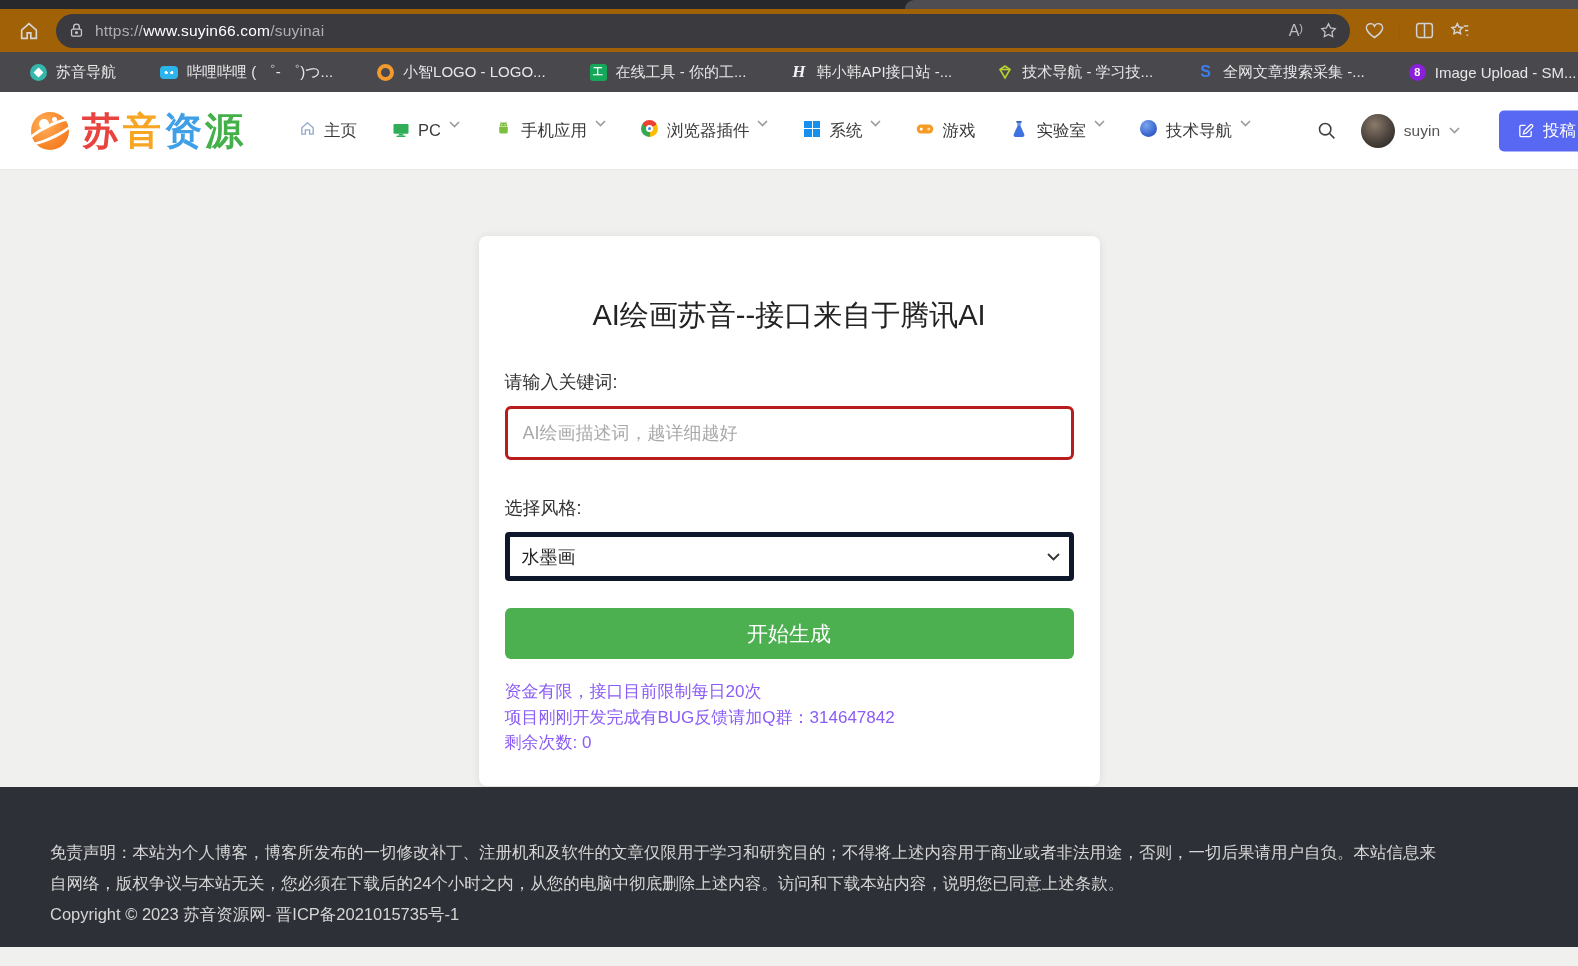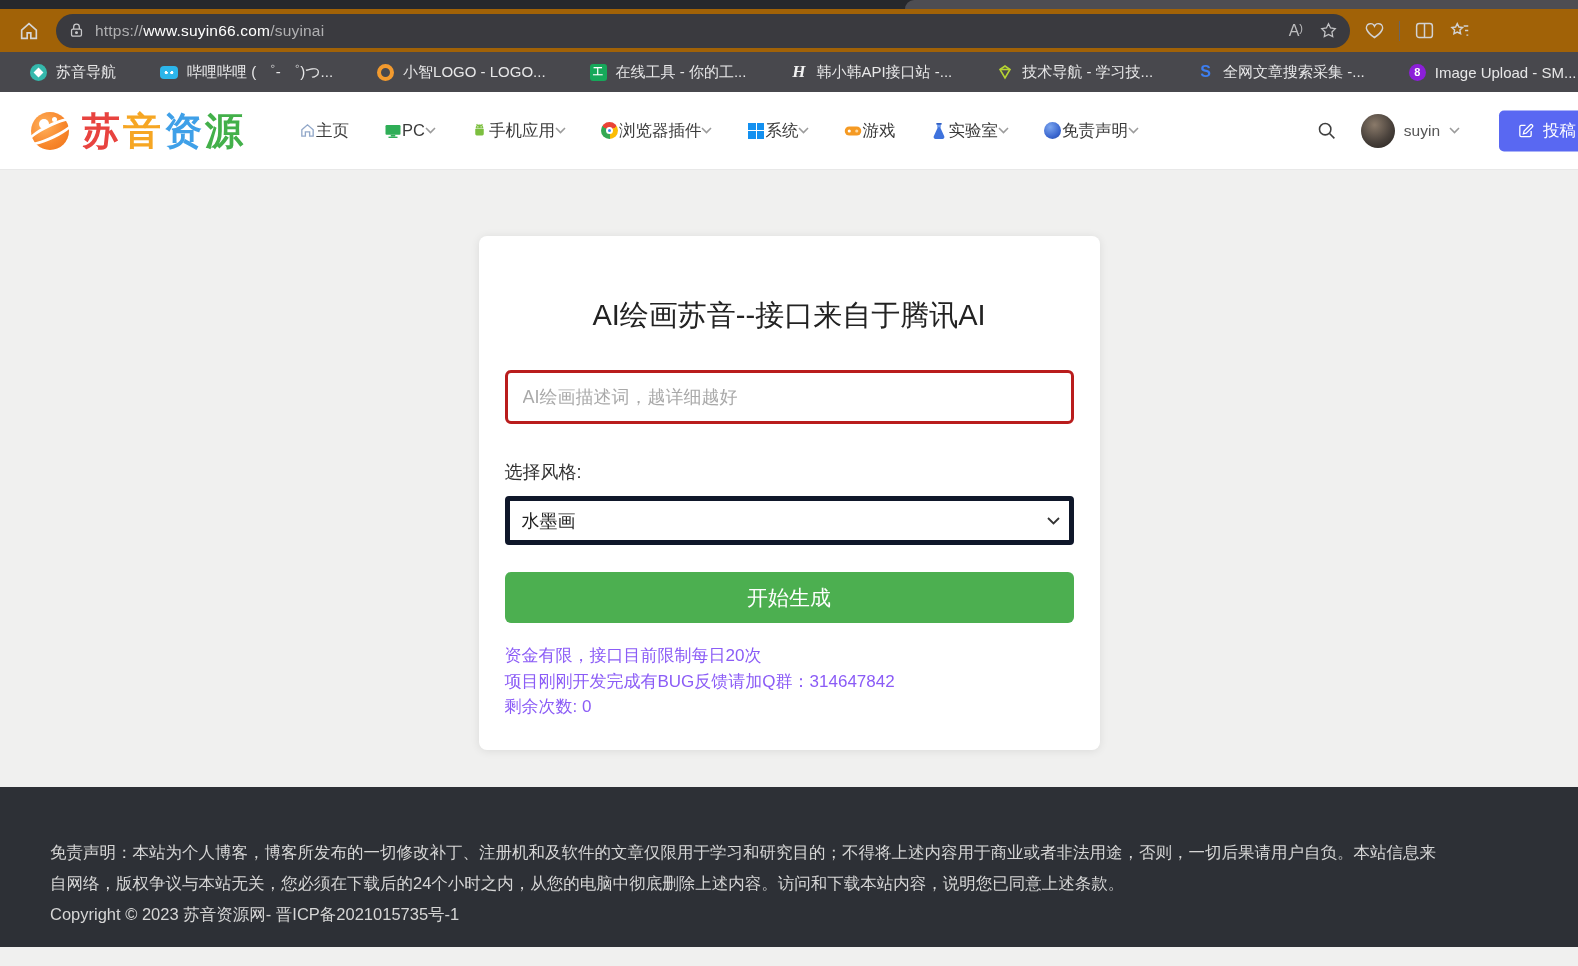--- a/index.html
+++ b/index.html
@@ -44,21 +44,21 @@
   .planet { position:relative; width:46px; height:42px; flex:none; }
   .planet-ball { position:absolute; left:3px; top:2px; width:38px; height:38px; border-radius:50%;
     background:radial-gradient(circle at 35% 35%, #ffb25e, #f8882d 55%, #ee7116); }
   .planet-spot { position:absolute; background:#fff; border-radius:50%; }
   .spot1 { width:10px; height:10px; left:11px; top:9px; }
   .spot2 { width:5px; height:5px; left:24px; top:7px; }
   .planet-ring { position:absolute; left:-4px; top:14px; width:54px; height:15px; border:3px solid #fff; border-radius:50%; transform:rotate(-26deg); }
   .logo-text { font-size:38px; font-weight:900; letter-spacing:3px; line-height:1; }
   .lc0{color:#e8433f;} .lc1{color:#f6a623;} .lc2{color:#3fa0e8;} .lc3{color:#43b04a;}
   .nav { display:flex; align-items:center; gap:35px; margin-left:52px; }
-  .nav-item { display:flex; align-items:center; font-size:16.5px; color:#3a3a3a; white-space:nowrap; cursor:pointer; }
+  .nav-item { display:flex; gap:8px; font-size:16.5px; color:#3a3a3a; white-space:nowrap; cursor:pointer; }
   .nv-ic { width:18px; height:18px; display:flex; align-items:center; justify-content:center; flex:none; position:relative; }
   .chrome-logo { width:17px; height:17px; border-radius:50%;
     background:conic-gradient(from 300deg, #ea4335 0 120deg, #fbbc05 0 240deg, #34a853 0 360deg);
     display:flex; align-items:center; justify-content:center; }
   .chrome-center { width:7px; height:7px; border:2px solid #fff; border-radius:50%; background:#4285f4; }
   .win-grid { width:16px; height:16px; display:grid; grid-template-columns:1fr 1fr; gap:1.5px; }
   .win-grid span { background:#1390f0; }
   .power-ball { width:17px; height:17px; border-radius:50%;
     background:radial-gradient(circle at 36% 30%, #7ca6ef, #3a66cf 62%, #27489c); }
   .hdr-spacer { flex:1; }
@@ -264,21 +264,21 @@
       </span>
       <span>实验室</span>
       <svg width="11" height="7" viewBox="0 0 11 7" fill="none" stroke="#9b9b9b" stroke-width="1.6">
           <path d="M1 1l4.5 4.5L10 1"></path>
         </svg>
     </div>
     <div class="nav-item">
       <span class="nv-ic">
         <span class="power-ball"></span>
       </span>
-      <span>免责声明</span>
+      <span>技术导航</span>
       <svg width="11" height="7" viewBox="0 0 11 7" fill="none" stroke="#9b9b9b" stroke-width="1.6">
           <path d="M1 1l4.5 4.5L10 1"></path>
         </svg>
     </div>
   </div>
 
   <span class="hdr-spacer"></span>
 
   <span class="search-btn">
     <svg width="21" height="21" viewBox="0 0 24 24" fill="none" stroke="#3e3e3e" stroke-width="1.8">
@@ -301,20 +301,21 @@
         <path d="M18.5 3.5a2.1 2.1 0 0 1 3 3L13 15l-4 1 1-4z"></path>
       </svg>
     <span>投稿</span>
   </button>
 </div>
 
 <div class="main">
   <div class="card">
     <div class="card-title">AI绘画苏音--接口来自于腾讯AI</div>
 
+    <div class="field-label">请输入关键词:</div>
     <input class="keyword-input" type="text" placeholder="AI绘画描述词，越详细越好" style="">
 
     <div class="field-label style-label">选择风格:</div>
     <div class="select-wrap">
       <select class="style-select">
         <option>水墨画</option>
       </select>
       <span class="select-chevron">
         <svg width="13" height="8" viewBox="0 0 13 8" fill="none" stroke="#333" stroke-width="1.8">
             <path d="M1 1l5.5 5.5L12 1"></path>

